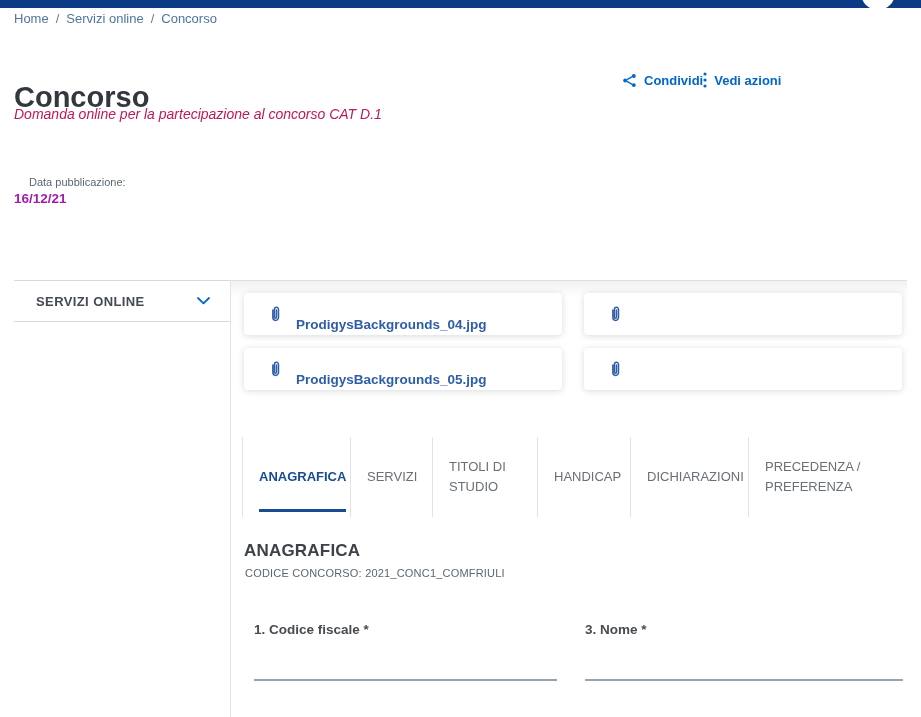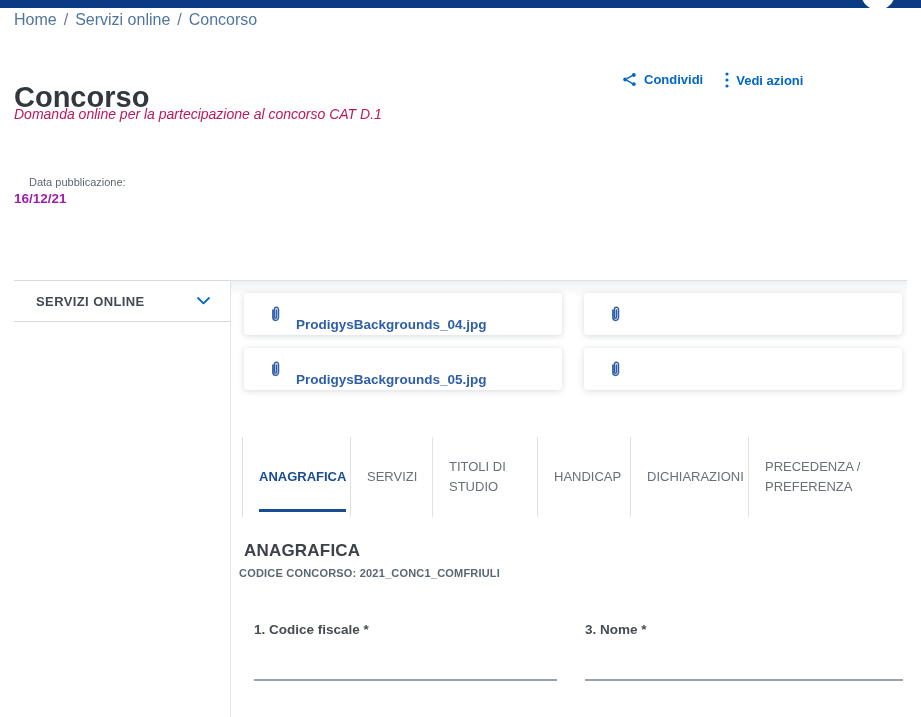--- a/index.html
+++ b/index.html
@@ -4,28 +4,28 @@
 <style>
   html,body{margin:0;padding:0;background:#fff;}
   .page{
     position:relative;width:921px;height:717px;background:#ffffff;
     overflow:hidden;font-family:"Liberation Sans",sans-serif;
   }
   
   .topbar{position:absolute;left:0;top:0;width:921px;height:8px;background:#0a3b84;}
   .avatar{position:absolute;left:861px;top:-24px;width:34px;height:34px;border-radius:50%;background:#ffffff;z-index:3;}
   
-  .breadcrumb{position:absolute;left:14px;top:11px;display:flex;gap:7px;font-size:16px;color:#51759e;align-items:center;}
+  .breadcrumb{position:absolute;left:14px;top:11px;display:flex;gap:7px;font-size:13px;color:#51759e;align-items:center;}
   .crumb{color:#51759e;cursor:pointer;}
   .crumb-sep{color:#6b7a8d;}
   .crumb.current{cursor:default;}
   
   .page-title{position:absolute;left:14px;top:62px;font-size:29px;font-weight:800;color:#33383e;}
   .subtitle{position:absolute;left:14px;top:106px;font-size:14px;font-style:italic;color:#be185d;}
-  .actions{position:absolute;left:622px;top:72px;display:flex;gap:22px;align-items:flex-start;}
+  .actions{position:absolute;left:622px;top:72px;display:flex;align-items:center;}
   .action{display:flex;align-items:center;gap:7px;color:#0066cc;font-size:13px;font-weight:600;cursor:pointer;}
   .pub-label{position:absolute;left:14px;top:176px;font-size:11px;color:#5a6772;padding-left:15px;}
   .pub-date{position:absolute;left:14px;top:191px;font-size:13.5px;font-weight:700;color:#a21caf;}
   
   .header-divider{position:absolute;left:14px;top:280px;width:893px;height:1px;background:#dcdfe2;}
   .content-shadow{position:absolute;left:14px;top:281px;width:893px;height:16px;
     background:linear-gradient(to bottom, rgba(110,120,132,0.10), rgba(110,120,132,0));pointer-events:none;}
   .sidebar-item{
     position:absolute;left:14px;top:280px;width:216px;height:42px;background:#fff;
     border-top:1px solid #d7d9db;border-bottom:1px solid #d7d9db;
@@ -51,21 +51,21 @@
     padding:0 10px 0 16px;font-size:13px;color:#697077;cursor:pointer;
   }
   .tab-label{white-space:pre-line;line-height:1.55;}
   .tab.active{color:#174c93;font-weight:700;}
   .tab.active .tab-label{position:relative;}
   .tab.active .tab-label::after{
     content:"";position:absolute;left:0;right:0;bottom:-25px;height:3px;background:#174c93;
   }
   
   .section-heading{position:absolute;left:244px;top:541px;font-size:17px;font-weight:700;color:#3c4248;letter-spacing:0.2px;}
-  .section-code{position:absolute;left:239px;top:567px;font-size:11px;color:#5a6772;letter-spacing:0.2px;font-weight:bold;}
+  .section-code{position:absolute;left:245px;top:567px;font-size:11px;color:#5a6772;letter-spacing:0.2px;}
   
   .form-field{position:absolute;top:622px;}
   .form-field.f0{left:254px;width:303px;}
   .form-field.f1{left:585px;width:318px;}
   .field-label{font-size:13.5px;font-weight:700;color:#464c52;}
   .field-input{
     display:block;width:100%;height:42px;margin-top:2px;box-sizing:border-box;
     border:none;border-bottom:2px solid #98a3ad;background:transparent;
     font-size:14px;font-family:"Liberation Sans",sans-serif;outline:none;color:#33383e;
   }

